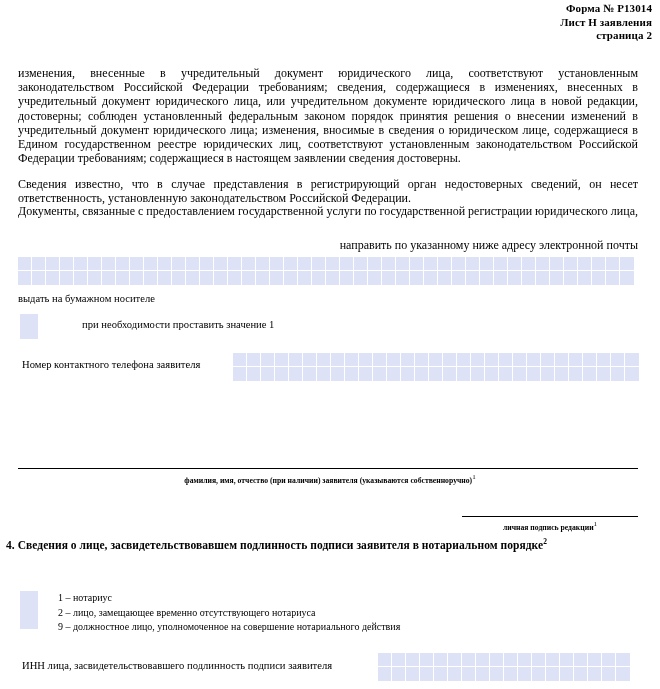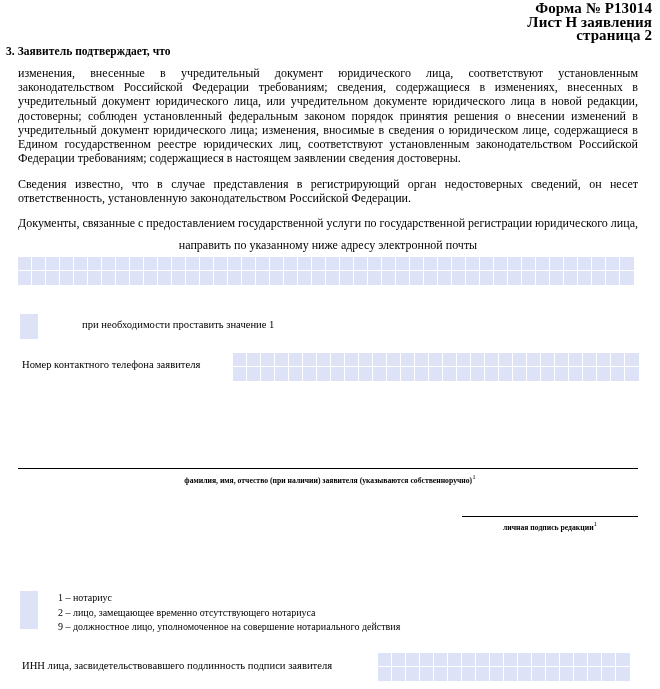--- a/index.html
+++ b/index.html
@@ -21,21 +21,21 @@
     height: 689px;
   }
 
   
   .doc-header {
     position: absolute;
     top: 2px;
     right: 8px;
     text-align: right;
     font-weight: bold;
-    font-size: 15px;
+    font-size: 11px;
     line-height: 13.5px;
     letter-spacing: 0.1px;
   }
 
   
   .section-heading {
     position: absolute;
     left: 6px;
     font-weight: bold;
     font-size: 11.5px;
@@ -66,29 +66,29 @@
     top: 66px;
     width: 620px;
   }
   .para-2 {
     left: 18px;
     top: 177px;
     width: 620px;
   }
   .para-3 {
     left: 18px;
-    top: 216px;
+    top: 204px;
+    width: 620px;
+    text-align: center;
+  }
+  .para-4 {
+    left: 18px;
+    top: 238px;
     width: 620px;
     text-align: right;
-  }
-  .para-4 {
-    left: 18px;
-    top: 238px;
-    width: 620px;
-    text-align: center;
   }
 
   .label-line {
     position: absolute;
     font-size: 10.6px;
     line-height: 14px;
     white-space: nowrap;
   }
 
   
@@ -203,21 +203,20 @@
 <body>
 
 <div class="page">
 
   <div class="doc-header">
     <div>Форма № Р13014</div>
     <div>Лист Н заявления</div>
     <div>страница 2</div>
   </div>
 
-  <div class="section-heading" style="top:45px;">3. Заявитель подтверждает, что</div>
 
   <div class="para para-main">изменения, внесенные в учредительный документ юридического лица, соответствуют установленным законодательством Российской Федерации требованиям; сведения, содержащиеся в изменениях, внесенных в учредительный документ юридического лица, или учредительном документе юридического лица в новой редакции, достоверны; соблюден установленный федеральным законом порядок принятия решения о внесении изменений в учредительный документ юридического лица; изменения, вносимые в сведения о юридическом лице, содержащиеся в Едином государственном реестре юридических лиц, соответствуют установленным законодательством Российской Федерации требованиям; содержащиеся в настоящем заявлении сведения достоверны.</div>
 
   <div class="para para-2">Сведения известно, что в случае представления в регистрирующий орган недостоверных сведений, он несет ответственность, установленную законодательством Российской Федерации.</div>
 
   <div class="para para-3">Документы, связанные с предоставлением государственной услуги по государственной регистрации юридического лица,</div>
 
   <div class="para para-4">направить по указанному ниже адресу электронной почты</div>
 
   <div class="cellgrid" id="email-field">
@@ -308,20 +307,21 @@
         <div class="cell"></div>
         <div class="cell"></div>
         <div class="cell"></div>
         <div class="cell"></div>
         <div class="cell"></div>
         <div class="cell"></div>
         <div class="cell"></div>
       </div>
     </div>
 
+  <div class="label-line" style="left:18px; top:292px;">выдать на бумажном носителе</div>
 
   <div class="boxfield" id="paper-copy-box"></div>
 
   <div class="label-line" style="left:82px; top:318px;">при необходимости проставить значение 1</div>
 
   <div class="label-line" style="left:22px; top:358px;">Номер контактного телефона заявителя</div>
 
   <div class="cellgrid" id="phone-field">
       <div class="cellrow">
         <div class="cell"></div>
@@ -386,20 +386,21 @@
         <div class="cell"></div>
       </div>
     </div>
 
   <div class="rule" id="fio-rule"></div>
   <div class="rule-caption" id="fio-caption"><span>фамилия, имя, отчество (при наличии) заявителя (указываются собственноручно)</span><span class="sup-thin">1</span></div>
 
   <div class="rule" id="sign-rule"></div>
   <div class="rule-caption" id="sign-caption"><span>личная подпись редакции</span><span class="sup-thin">1</span></div>
 
+  <div class="section-heading" style="top:537px;"><span>4. Сведения о лице, засвидетельствовавшем подлинность подписи заявителя в нотариальном порядке</span><span class="sup">2</span></div>
 
 
   <div class="boxfield" id="notary-type-box"></div>
 
   <div class="option-list">
     <div class="option-item">1 – нотариус</div>
     <div class="option-item">2 – лицо, замещающее временно отсутствующего нотариуса</div>
     <div class="option-item">9 – должностное лицо, уполномоченное на совершение нотариального действия</div>
   </div>
 

